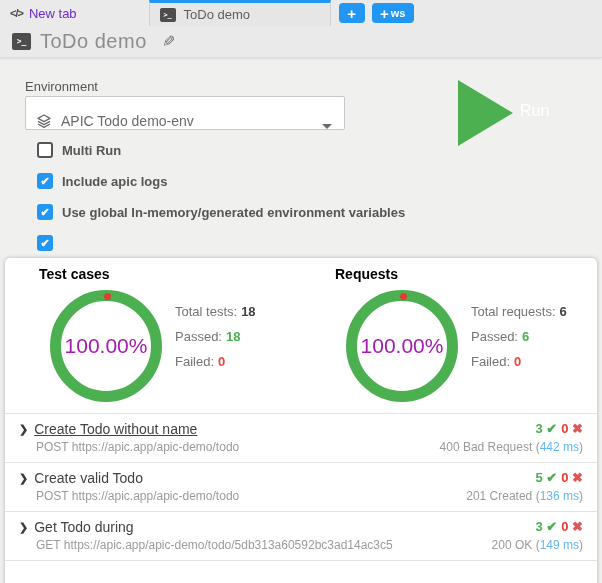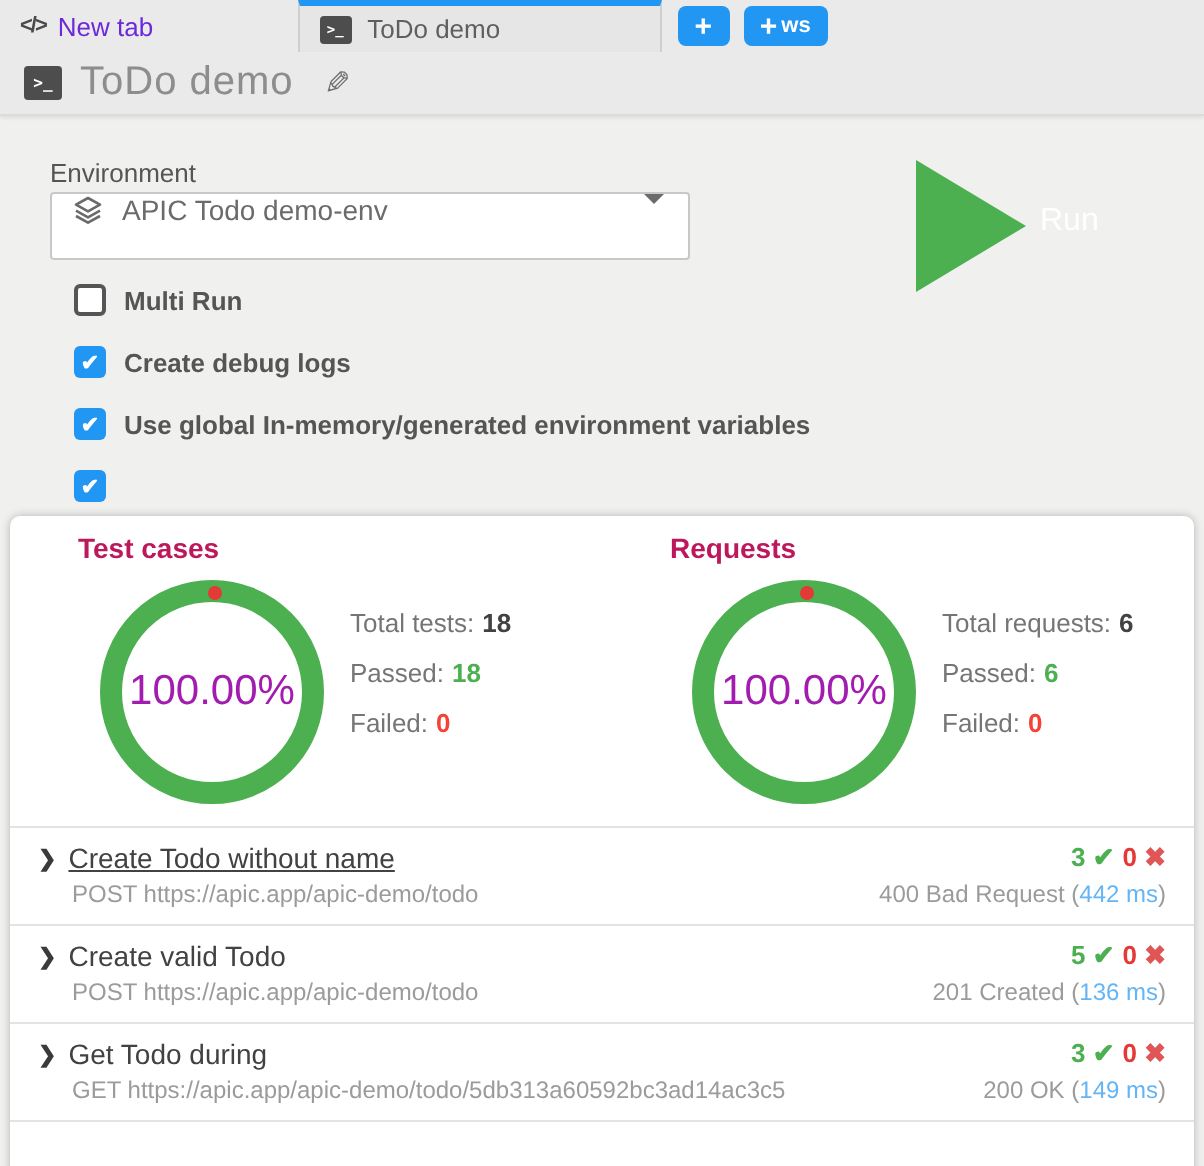--- a/index.html
+++ b/index.html
@@ -31,21 +31,21 @@
               border-bottom:1px solid #dcdcdc; box-shadow:0 1px 2px rgba(0,0,0,.08);
               display:flex; align-items:center; gap:9px; padding:0 12px; }
   .titlebar .suite-icon { width:19px; height:17px; font-size:8px; }
   .page-title { font-size:20px; color:#8d8d8d; letter-spacing:.5px; }
   .edit-icon { font-size:16px; color:#6f6f6f; transform:scaleX(-1); cursor:pointer; margin-left:6px; }
 
   
   .form { position:absolute; top:58px; left:0; right:0; height:200px; }
   .env-label { position:absolute; top:21px; left:25px; font-size:13px; font-weight:normal; color:#555; }
   .env-select { position:absolute; top:38px; left:25px; width:320px; height:34px; background:#fff;
-                border:1px solid #c8c8c8; border-radius:2px; display:flex; align-items:flex-start;
+                border:1px solid #c8c8c8; border-radius:2px; display:flex; align-items:flex-end;
                 padding:0 10px; gap:9px; cursor:pointer; }
   .layers-icon { flex:0 0 auto; }
   .env-value { font-size:14px; color:#6b6b6b; flex:1; }
   .caret-down { width:0; height:0; border-left:5px solid transparent; border-right:5px solid transparent;
                 border-top:5px solid #6b6b6b; margin-right:2px; }
   .run-btn { position:absolute; top:22px; left:458px; width:0; height:0; cursor:pointer;
              border-top:33px solid transparent; border-bottom:33px solid transparent;
              border-left:55px solid #4caf50; }
   .run-label { position:absolute; left:7px; top:-11px; color:#fff; font-size:16px; }
   .check-row { position:absolute; left:25px; display:flex; align-items:center; gap:9px; cursor:pointer;margin-left:12px; }
@@ -62,21 +62,21 @@
   .ribbon { position:absolute; top:0; left:0; width:152px; height:27px; background:#2196f3;
             clip-path:polygon(0 0, 100% 0, 80% 100%, 0 100%);
             display:flex; align-items:center; padding:0 14px; border-radius:5px 0 0 0; }
   .ribbon-label { color:#fff; font-size:14px; font-weight:bold; }
   .header-icons { position:absolute; top:5px; right:12px; display:flex; align-items:center; gap:15px; }
   .hicon { cursor:pointer; display:flex; align-items:center; }
   .close-icon { color:#e53935; font-size:15px; font-weight:bold; line-height:1; }
 
   .summary { display:flex; height:155px; }
   .sum-col { width:50%; position:relative; }
-  .sum-heading { position:absolute; top:8px; left:34px; font-size:14px; font-weight:bold; color:#be185d; }
+  .sum-heading { position:absolute; top:8px; left:34px; font-size:14px; font-weight:bold; color:#000000; }
   .donut { position:absolute; top:32px; left:45px; width:112px; height:112px; border-radius:50%;
            border:11px solid #4caf50; display:flex; align-items:center; justify-content:center; }
   .donut-dot { position:absolute; top:-8px; left:calc(50% - 2px); width:7px; height:7px;
                border-radius:50%; background:#e53935; }
   .donut-pct { font-size:21px; color:#a21caf; }
   .sum-stats { position:absolute; top:46px; left:170px; }
   .stat-line { font-size:13px; color:#757575; margin-bottom:10px; white-space:nowrap; }
   .stat-line .val { font-weight:bold; margin-left:4px; }
   .val-dark { color:#424242; } .val-green { color:#4caf50; } .val-red { color:#f44336; }
 
@@ -144,21 +144,21 @@
     <div class="run-btn">
       <span class="run-label">Run</span>
     </div>
 
     <div class="check-row" style="top:84px">
       <span class="cbx unchecked"></span>
       <span class="check-label">Multi Run</span>
     </div>
     <div class="check-row" style="top:115px">
       <span class="cbx checked">✔</span>
-      <span class="check-label">Create debug logs</span>
+      <span class="check-label">Include apic logs</span>
     </div>
     <div class="check-row" style="top:146px">
       <span class="cbx checked">✔</span>
       <span class="check-label">Use global In-memory/generated environment variables</span>
     </div>
     <div class="check-row" style="top:177px">
       <span class="cbx checked">✔</span>
     </div>
   </div>
 

